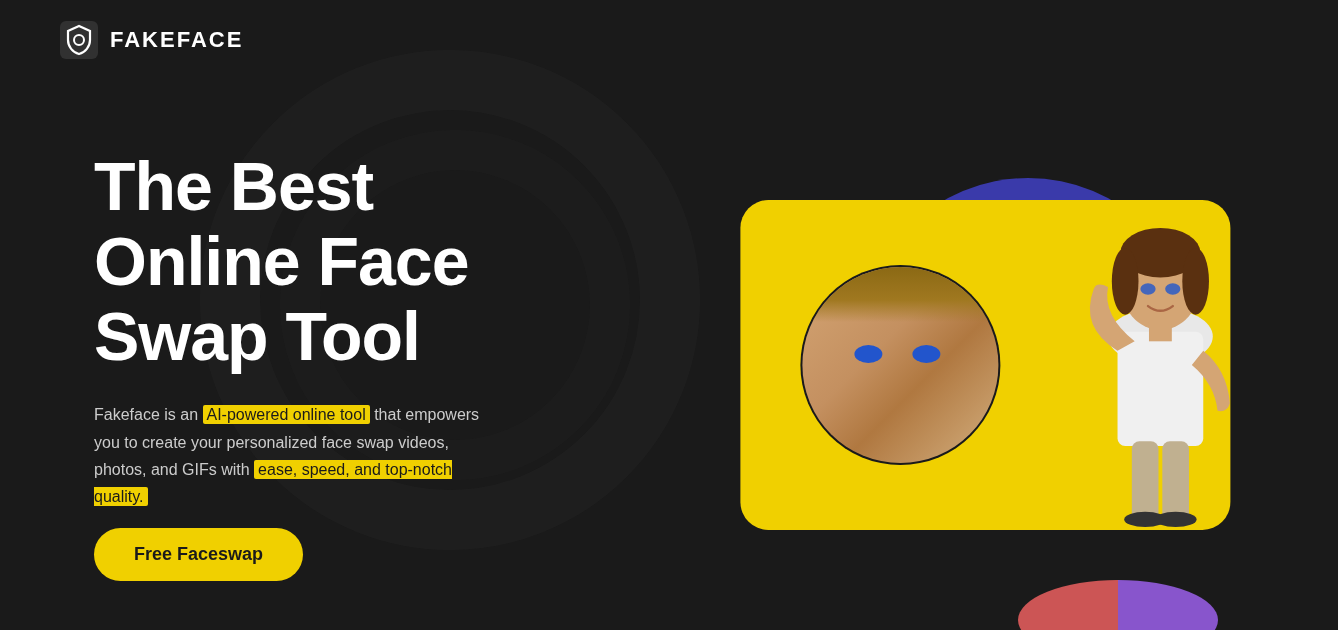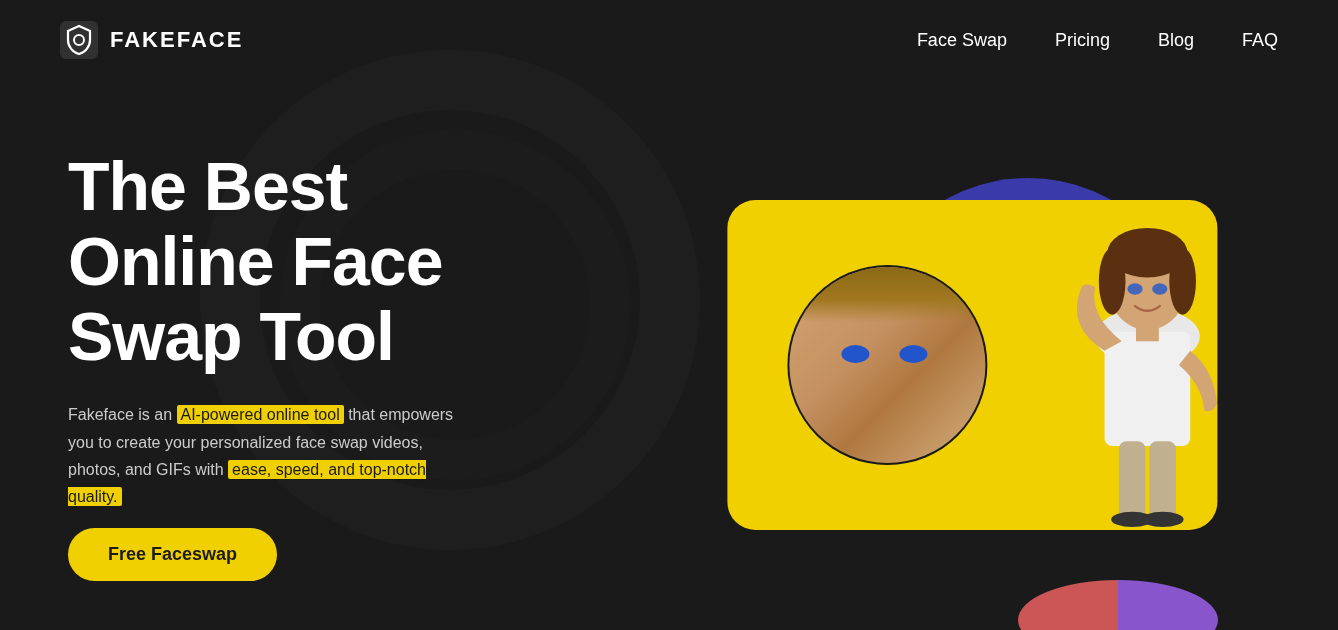--- a/index.html
+++ b/index.html
@@ -77,21 +77,21 @@
       font-weight: 500;
       cursor: pointer;
     }
 
     
     .hero {
       position: relative;
       z-index: 10;
       display: flex;
       align-items: center;
-      padding: 20px 60px 0 68px;
+      padding: 20px 60px 0 94px;
       height: calc(630px - 80px);
     }
 
     .hero-left {
       flex: 0 0 540px;
       padding-right: 40px;
     }
 
     .hero-title {
       font-size: 68px;
@@ -273,26 +273,20 @@
   <div class="logo-area">
 
     <svg class="logo-icon" viewBox="0 0 38 38" fill="none" xmlns="http://www.w3.org/2000/svg">
       <rect width="38" height="38" rx="6" fill="#ffffff" fill-opacity="0.1"></rect>
       <path d="M19 5L8 10v9c0 6.5 4.7 12.5 11 14 6.3-1.5 11-7.5 11-14V10L19 5z" stroke="#ffffff" stroke-width="2.2" fill="none"></path>
       <circle cx="19" cy="19" r="5" stroke="#ffffff" stroke-width="2" fill="none"></circle>
     </svg>
     <span class="logo-text">FAKEFACE</span>
   </div>
 
-  <nav>
-    <a>Face Swap</a>
-    <a>Pricing</a>
-    <a>Blog</a>
-    <a>FAQ</a>
-  </nav>
 </header>
 
 <section class="hero">
 
   <div class="hero-left">
     <h1 class="hero-title">The Best Online Face Swap Tool</h1>
     <p class="hero-desc">
       <span>Fakeface is an </span><span class="highlight-yellow">AI-powered online tool</span><span> that empowers you to create your personalized face swap videos, photos, and GIFs with </span><span class="highlight-yellow">ease, speed, and top-notch quality.</span>
     </p>
     <a class="hero-cta">Free Faceswap</a>

